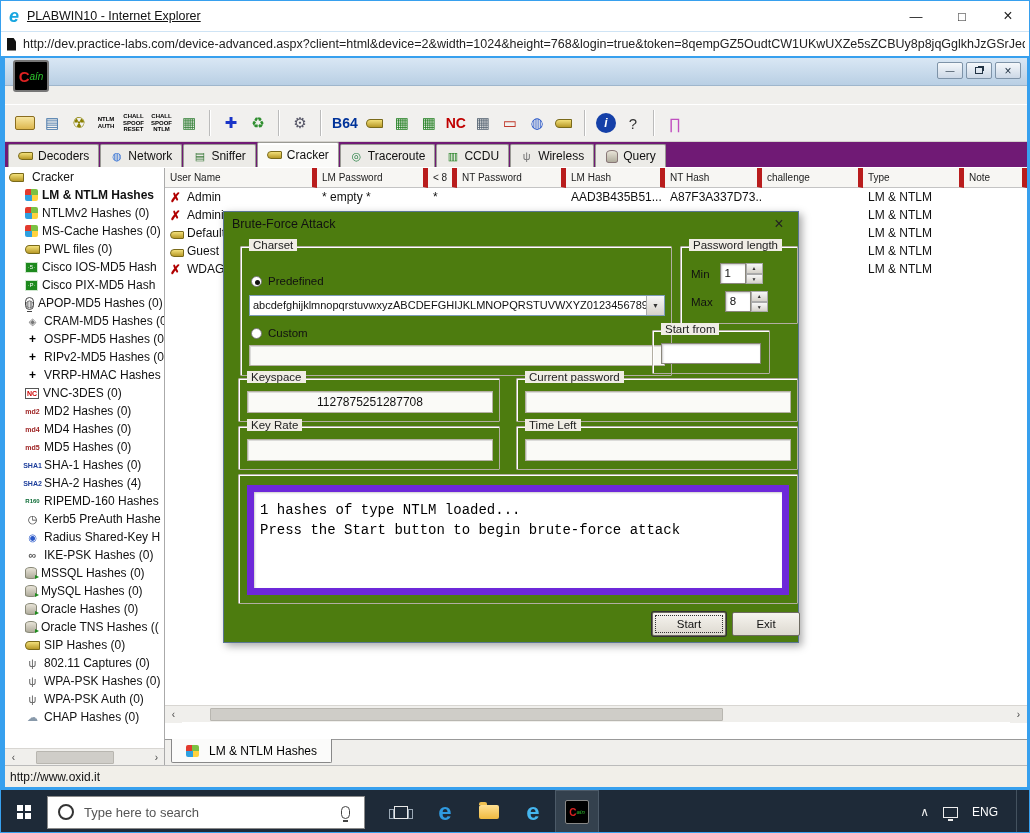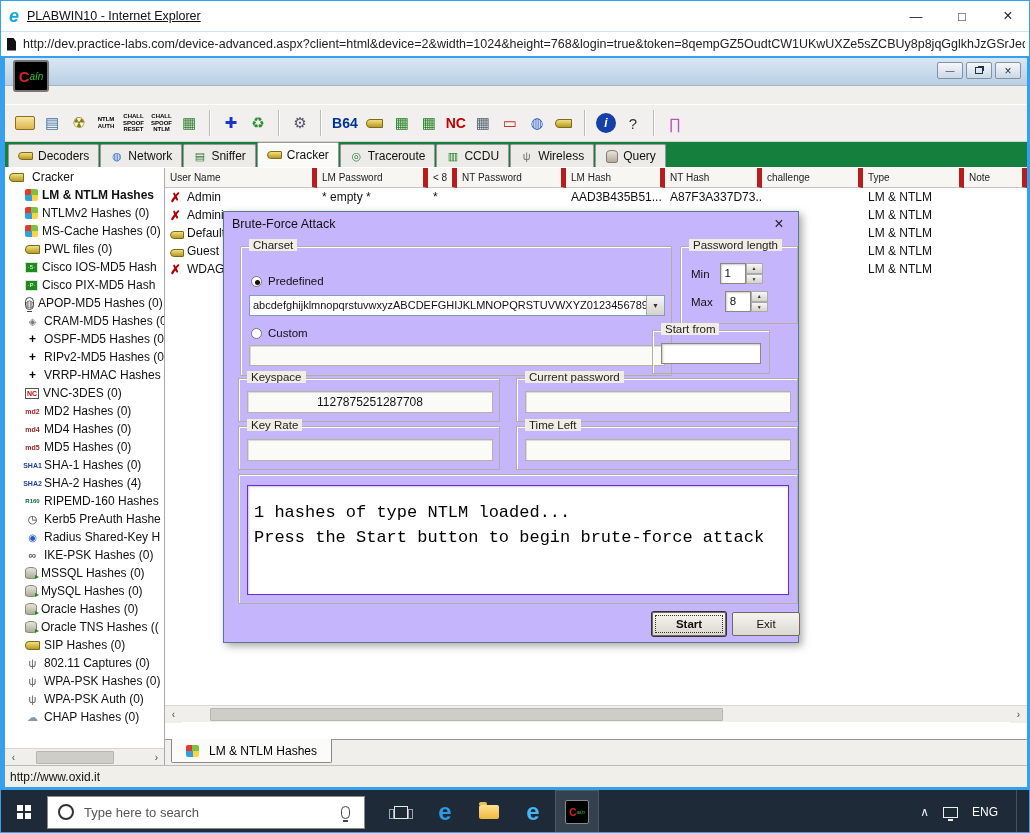--- a/index.html
+++ b/index.html
@@ -59,21 +59,21 @@
   .tbico.sep { min-width:2px; height:26px; border-left:1px solid #bbb; border-right:1px solid #fff; margin:0 3px; }
   .tbico.folder { width:20px; }
   .tbico.folder::before { content:""; width:18px; height:12px; background:linear-gradient(#f7e6a0,#dcb64e);
            border:1px solid #8a6d20; border-radius:2px; }
   .tbico.keyg::before { content:""; width:15px; height:7px; background:linear-gradient(#f3e07a,#b89a28);
            border:1px solid #7a6a1a; border-radius:5px 1px 1px 5px; }
   .tbico.inf { width:20px; height:20px; border-radius:50%; background:#1540a8; color:#fff;
            font-size:12px; font-weight:bold; font-style:italic; align-self:center; }
 
   
-  .tabstrip { position:absolute; left:0; top:84px; width:1022px; height:26px; background:#15803d;
+  .tabstrip { position:absolute; left:0; top:84px; width:1022px; height:26px; background:#701a75;
               display:flex; align-items:flex-end; padding-left:3px; border-bottom:1px solid #fff; }
   .tab { height:23px; display:flex; align-items:center; gap:5px; padding:0 9px; font-size:12px; color:#111;
          background:#ecebe7; border:1px solid #9a9a94; border-bottom:none; border-radius:2px 2px 0 0; margin-right:1px; }
   .tab.active { background:#fafaf8; height:25px; font-weight:normal; box-shadow:inset 0 2px 0 #fff; }
   .tabico { display:inline-flex; align-items:center; justify-content:center; font-size:11px; min-width:13px; }
   .tabico.keyg::before { content:""; width:13px; height:6px; background:linear-gradient(#f3e07a,#b89a28);
            border:1px solid #7a6a1a; border-radius:4px 1px 1px 4px; }
   .tabico.globe { color:#2a6bd4; } .tabico.globe2 { color:#1a7a3a; }
   .tabico.nic { color:#3a7a3a; } .tabico.chart { color:#157a15; } .tabico.antt { color:#777; }
   .tabico.dbt::before { content:""; width:10px; height:11px; background:linear-gradient(#e8e4d8,#b0ac9c);
@@ -140,21 +140,21 @@
   .btabs { position:absolute; bottom:0; left:0; width:100%; height:26px; background:#f0efec; border-top:1px solid #999;
            display:flex; align-items:flex-start; padding-left:6px; }
   .btab { height:24px; background:#fbfbfa; border:1px solid #888; border-top:none; border-radius:0 0 2px 2px;
           display:flex; align-items:center; gap:6px; padding:0 14px; font-size:12px; margin-top:-1px; }
 
   
   .statusbar { position:absolute; left:0; top:707px; width:1022px; height:22px; background:#f1efe9;
                border-top:1px solid #bbb; font-size:12px; color:#111; display:flex; align-items:center; padding-left:5px; }
 
   
-  .dialog { position:absolute; left:222px; top:210px; width:576px; height:432px; background:#c4b5fd;
+  .dialog { position:absolute; left:222px; top:210px; width:576px; height:432px; background:#4d7c0f;
             border:1px solid #5a7693; box-shadow:3px 3px 8px rgba(0,0,0,.35); z-index:20; }
   .dlg-title { position:relative; height:24px; display:flex; align-items:center; padding-left:8px;
                font-size:12.5px; color:#111; }
   .dlg-close { position:absolute; right:8px; top:1px; width:22px; height:22px; display:flex; align-items:center;
                justify-content:center; font-size:16px; color:#222; }
   .grp { position:absolute; border:1px solid #b2aea2; box-shadow:inset 1px 1px 0 #fff; border-radius:1px; }
   .legend { position:absolute; top:-8px; left:8px; background:#f0ede5; padding:0 4px; font-size:11.5px; color:#222; }
   .radio { position:absolute; display:flex; align-items:center; gap:6px; font-size:11.5px; color:#111; }
   .rdot { width:11px; height:11px; border-radius:50%; border:1px solid #777; background:#fff; position:relative; }
   .rdot.on::after { content:""; position:absolute; left:3px; top:3px; width:5px; height:5px; border-radius:50%; background:#111; }
@@ -166,26 +166,26 @@
   .flat  { background:#fafaf7; border:1px solid #b5b1a5; box-shadow:inset 1px 1px 0 rgba(0,0,0,.12); }
   .dfield { position:absolute; font-size:12px; color:#111; display:flex; align-items:center; }
   .center { justify-content:center; }
   .spinrow { position:absolute; display:flex; align-items:center; gap:10px; font-size:11.5px; color:#111; }
   .spin { display:flex; height:21px; }
   .spin-val { width:26px; background:#fff; border:1px solid #8a877c; box-shadow:inset 1px 1px 2px rgba(0,0,0,.2);
               font-size:11.5px; padding:3px 0 0 4px; }
   .spin-btns { width:17px; display:flex; flex-direction:column; }
   .spin-btns span { flex:1; background:linear-gradient(#f7f7f7,#d6d2ca); border:1px solid #aaa; font-size:5px;
               display:flex; align-items:center; justify-content:center; color:#333; }
-  .outbox { position:absolute; background:#fff; border:1px solid #6d28d9; box-shadow:inset 1px 1px 2px rgba(0,0,0,.2);
-            font-family:"Liberation Mono", monospace; font-size:17px; color:#000; padding:15px 6px;
+  .outbox { position:absolute; background:#fff; border:7px solid #6d28d9; box-shadow:inset 1px 1px 2px rgba(0,0,0,.2);
+            font-family:"Liberation Mono", monospace; font-size:14px; color:#000; padding:8px 6px;
             white-space:pre-line; line-height:1.45; }
   .dbtn { position:absolute; height:24px; background:linear-gradient(#f6f4ef,#ddd9d0); border:1px solid #6d6a60;
           border-radius:2px; font-size:11.5px; color:#111; display:flex; align-items:center; justify-content:center; }
-  .dbtn.def { outline:1px dotted #333; outline-offset:-4px; box-shadow:0 0 0 1px #333;font-weight:bold; }
+  .dbtn.def { outline:1px dotted #333; outline-offset:-4px; box-shadow:0 0 0 1px #333; }
 
   
   .taskbar { position:absolute; left:0; top:789px; width:1030px; height:44px; background:#1e2a38;
              display:flex; align-items:center; }
   .tb-start { width:46px; height:44px; display:flex; align-items:center; justify-content:center; }
   .winflag { position:relative; width:6px; height:6px; background:#fff;
              box-shadow:8px 0 0 #fff, 0 8px 0 #fff, 8px 8px 0 #fff; margin:-8px 8px 0 0; }
   .tb-search { width:318px; height:33px; background:#fff; border:1px solid #8a8a8a; display:flex; align-items:center;
                padding:0 10px; gap:10px; }
   .cortana-ring { width:16px; height:16px; border:2px solid #333; border-radius:50%; flex:none; }

